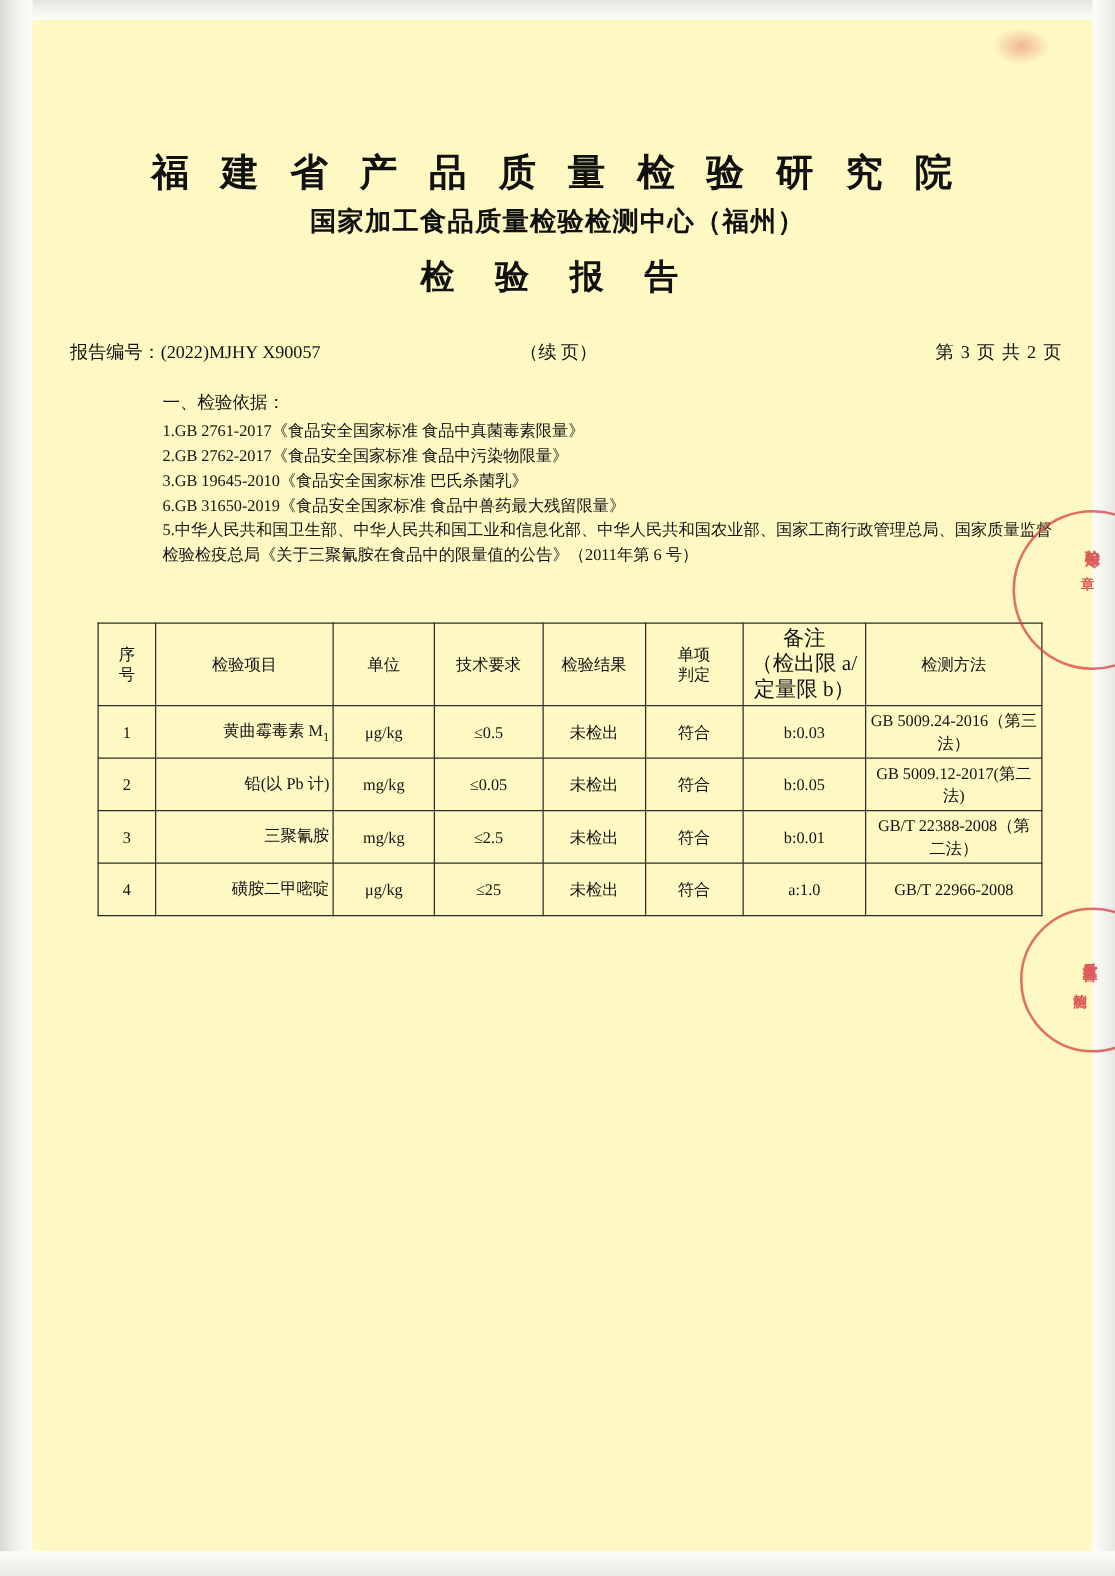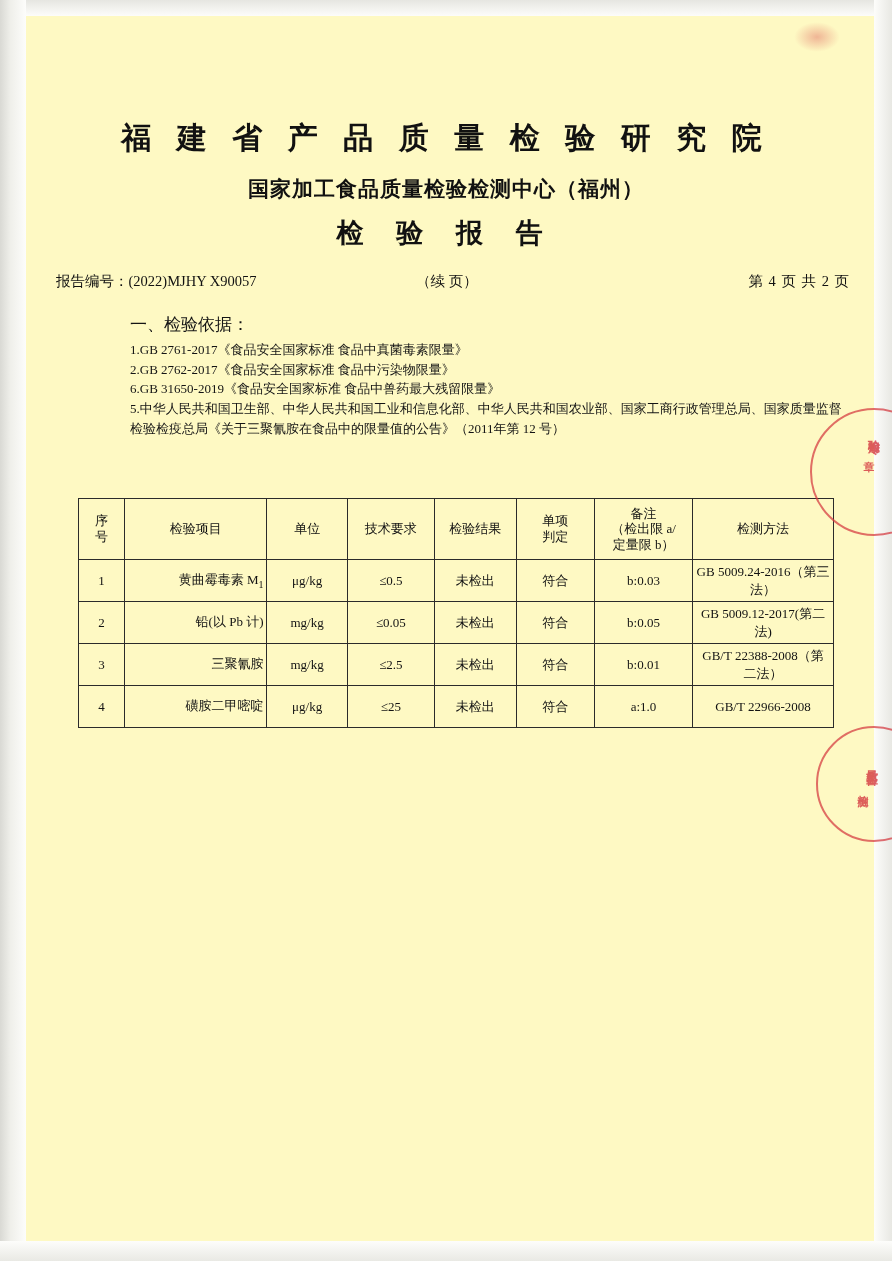--- a/index.html
+++ b/index.html
@@ -56,21 +56,21 @@
     text-align: center;
   }
   .org-title {
     font-size: 30px;
     font-weight: bold;
     letter-spacing: 9px;
     font-family: "Liberation Serif", "DejaVu Serif", serif;
     color: #111;
   }
   .center-title {
-    margin-top: 16px;
+    margin-top: 4px;
     font-size: 21px;
     font-weight: bold;
     letter-spacing: 1px;
     color: #111;
   }
   .report-title {
     margin-top: 12px;
     font-size: 27px;
     font-weight: bold;
     letter-spacing: 13px;
@@ -106,21 +106,21 @@
   .section {
     position: absolute;
     left: 130px;
     right: 40px;
     top: 312px;
     font-size: 13px;
     line-height: 1.52;
     color: #141414;
   }
   .sec-heading {
-    font-size: 17px;
+    font-size: 14px;
     margin-bottom: 2px;
   }
   .basis-line {
     white-space: nowrap;
   }
   .basis-line.wrap {
     white-space: normal;
   }
   .sec-heading2 {
     margin-top: 4px;
@@ -158,21 +158,21 @@
   }
   .col-no { width: 42px; }
   .col-item { width: 148px; }
   .col-unit { width: 78px; }
   .col-req { width: 86px; }
   .col-res { width: 82px; }
   .col-judge { width: 78px; }
   .col-note { width: 98px; }
   .col-method { width: 144px; }
   .note-head {
-    font-size: 13px;
+    font-size: 17px;
     line-height: 1.25;
   }
   .sub { font-size: 10px; vertical-align: sub; }
 
   .footer-note {
     position: absolute;
     top: 708px;
     left: 0; right: 0;
     text-align: center;
     font-size: 13px;
@@ -234,29 +234,30 @@
     <div class="org-title">福 建 省 产 品 质 量 检 验 研 究 院</div>
     <div class="center-title">国家加工食品质量检验检测中心（福州）</div>
     <div class="report-title">检 验 报 告</div>
   </div>
 
   <div class="meta-row">
     <div class="rno">
       <span>报告编号：</span><span>(2022)MJHY X90057</span>
     </div>
     <div class="cont">（续 页）</div>
-    <div class="pgs">第 4 页  共 2 页</div>
+    <div class="pgs">第 3 页  共 2 页</div>
   </div>
 
   <div class="section">
     <div class="sec-heading">一、检验依据：</div>
     <div class="basis-line">1.GB 2761-2017《食品安全国家标准 食品中真菌毒素限量》</div>
     <div class="basis-line">2.GB 2762-2017《食品安全国家标准 食品中污染物限量》</div>
+    <div class="basis-line">3.GB 19645-2010《食品安全国家标准 巴氏杀菌乳》</div>
     <div class="basis-line">6.GB 31650-2019《食品安全国家标准 食品中兽药最大残留限量》</div>
-    <div class="basis-line wrap">5.中华人民共和国卫生部、中华人民共和国工业和信息化部、中华人民共和国农业部、国家工商行政管理总局、国家质量监督检验检疫总局《关于三聚氰胺在食品中的限量值的公告》（2011年第 12 号）</div>
+    <div class="basis-line wrap">5.中华人民共和国卫生部、中华人民共和国工业和信息化部、中华人民共和国农业部、国家工商行政管理总局、国家质量监督检验检疫总局《关于三聚氰胺在食品中的限量值的公告》（2011年第 6 号）</div>
   </div>
 
   <table class="results">
     <thead>
       <tr>
         <th class="col-no">
           <div>序</div>
           <div>号</div>
         </th>
         <th class="col-item">检验项目</th>

